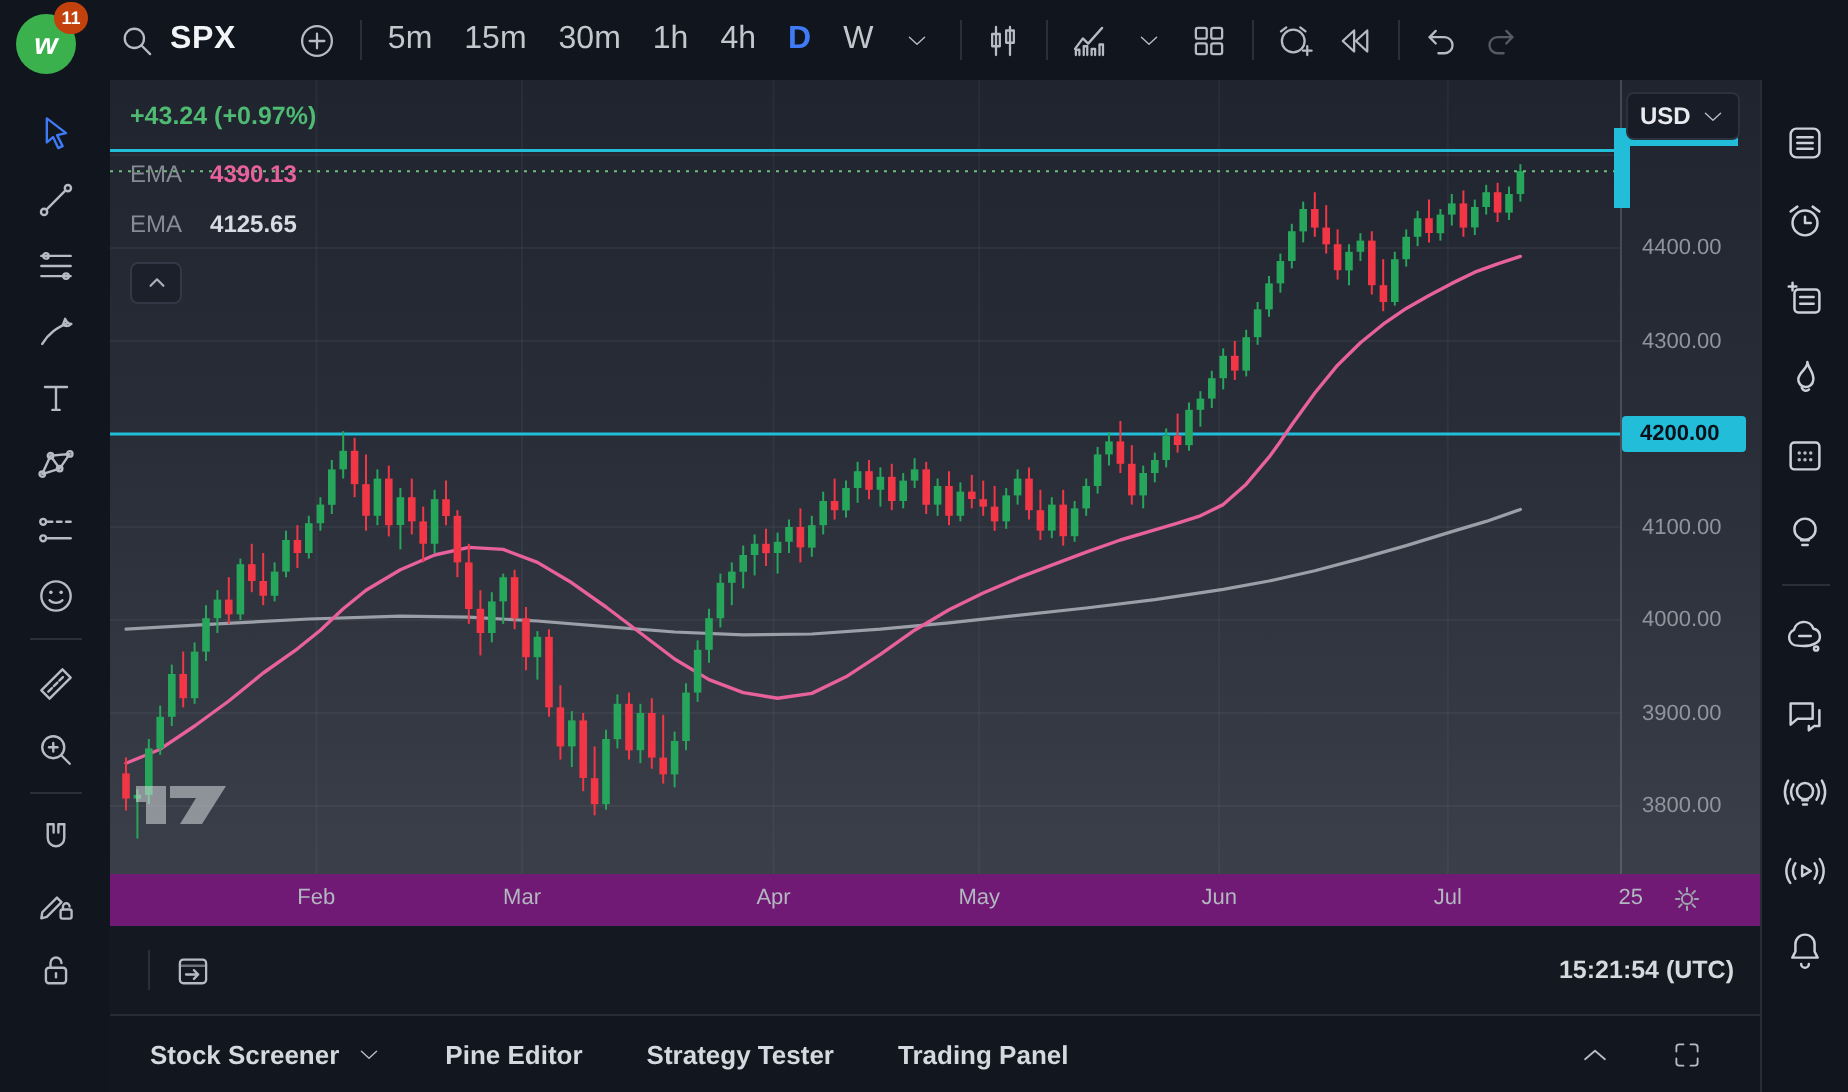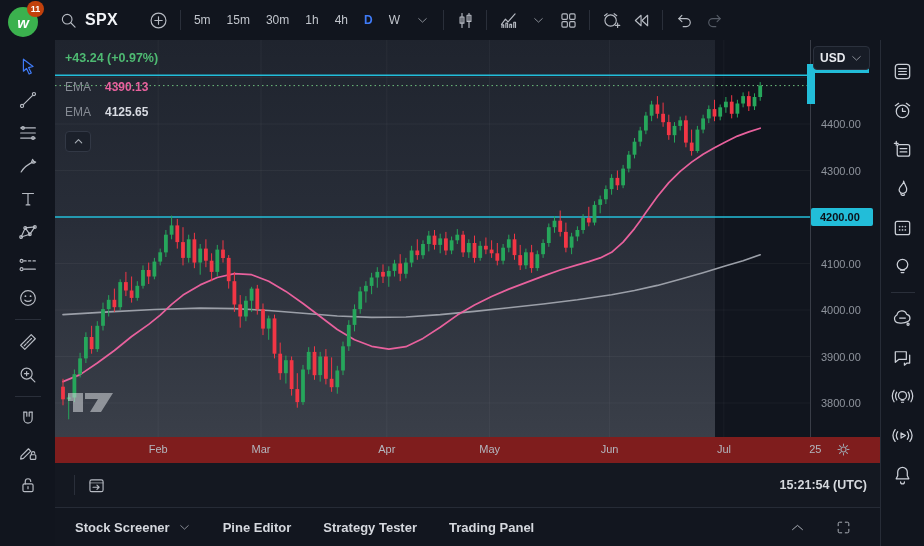--- a/index.html
+++ b/index.html
@@ -14,40 +14,40 @@
 .notif-badge{position:absolute;top:-2px;right:-2px;min-width:17px;height:16px;border-radius:9px;background:#c2410c;color:#fff;font-size:9px;font-weight:700;display:flex;align-items:center;justify-content:center;padding:0 3px}
 .symbol-group{display:flex;align-items:center;gap:6px;margin-right:26px}
 .symbol{color:#f2f4f8;font-weight:700;font-size:16px;letter-spacing:.3px}
 .icon{display:inline-flex;align-items:center;justify-content:center}
 .icon svg{width:21px;height:21px;stroke:#b7bbc3;fill:none;stroke-width:1.3;stroke-linecap:round;stroke-linejoin:round}
 .icon.small svg{width:13px;height:13px}
 .icon.dim svg{stroke:#555b66}
 .icon .fill{fill:#b7bbc3;stroke:none}
 .icon-btn{width:30px;height:30px;border-radius:4px;display:flex;align-items:center;justify-content:center;cursor:pointer;flex:0 0 auto}
 #tf-row{display:flex;align-items:center;gap:2px}
-.tf-btn{font-size:12px;color:#c2c6cd;padding:4px 7px;border-radius:4px;cursor:pointer}
+.tf-btn{font-size:16px;color:#c2c6cd;padding:4px 7px;border-radius:4px;cursor:pointer}
 .tf-btn.active{color:#3f7bf7;font-weight:700}
 .account{margin-left:auto;display:flex;align-items:center;gap:8px}
 .acct-box{display:flex;flex-direction:column;align-items:flex-end;line-height:1.1}
 .acct-name{color:#eceef2;font-size:13px;font-weight:600;white-space:nowrap}
 .save-label{color:#2e7bf6;font-size:10px;margin-right:8px}
 
 .left-toolbar{position:absolute;left:0;top:40px;bottom:0;width:55px;background:#11151e;display:flex;flex-direction:column;align-items:center;padding-top:10px;z-index:4}
 .tool{width:34px;height:33px;display:flex;align-items:center;justify-content:center;border-radius:4px;cursor:pointer}
 .tool svg{width:22px;height:22px}
 .tool.active svg{stroke:#3f7bf7}
 .hdivider{width:26px;height:1px;background:#2a2f3a;margin:5px 0}
 
 .right-sidebar{position:absolute;right:0;top:40px;bottom:0;width:44px;background:#11151e;border-left:1px solid #272c37;display:flex;flex-direction:column;align-items:center;padding-top:12px;z-index:4}
 .side-item{width:34px;height:39px;display:flex;align-items:center;justify-content:center;border-radius:4px;cursor:pointer}
 .side-item svg{width:23px;height:23px;stroke:#ccd0d8}
 .sdivider{width:24px;height:1px;background:#2a2f3a;margin:6px 0}
 
 .main{position:absolute;left:55px;top:40px;width:825px;height:506px}
-.chart-row{position:relative;width:660px;height:397px;background:linear-gradient(180deg,#1f242e 0%,#282d38 45%,#3a3f49 100%)}
+.chart-row{position:relative;width:825px;height:397px;background:linear-gradient(180deg,#1f242e 0%,#282d38 45%,#3a3f49 100%)}
 .pane{position:absolute;left:0;top:0;width:755px;height:397px}
 .pane svg{display:block}
 .axis-col{position:absolute;left:755px;top:0;width:70px;height:397px;border-left:1px solid rgba(160,166,178,.28)}
 .price-label{position:absolute;left:10px;font-size:11px;color:#8f949d;white-space:nowrap}
 .cyan-badge{position:absolute;left:0;width:62px;height:18px;background:#22bdd9;color:#0b1019;font-size:11px;font-weight:700;display:flex;align-items:center;padding-left:9px;border-radius:2px;z-index:2}
 .cyan-tag-sliver{position:absolute;left:-4px;top:24px;width:8px;height:40px;background:#22bdd9;z-index:1}
 .cyan-tag-strip{position:absolute;left:0;top:25px;width:58px;height:8px;background:#22bdd9;z-index:1}
 .last-badge{position:absolute;left:3px;top:28px;width:65px;height:34px;background:#43a04c;border-radius:2px;color:#fff;display:flex;flex-direction:column;justify-content:center;padding-left:7px;line-height:1.25;z-index:2}
 .last-badge .lp{font-size:11.5px;font-weight:700}
 .last-badge .cd{font-size:11px;font-weight:700}
@@ -56,21 +56,21 @@
 
 .legend{position:absolute;left:10px;top:12px;z-index:3;line-height:1}
 .change-text{font-size:12.5px;font-weight:600;margin-bottom:16px}
 .ind-row{display:flex;align-items:center;gap:14px;font-size:12px;margin-bottom:13px}
 .ind-label{color:#868b94}
 .ind-val{font-weight:600}
 .collapse-btn{width:26px;height:21px;background:#1b202a;border:1px solid #323845;border-radius:4px;display:flex;align-items:center;justify-content:center;cursor:pointer}
 .collapse-btn svg{width:11px;height:11px;stroke:#aab0b8}
 .watermark{position:absolute;left:13px;top:348px;opacity:.55;z-index:1}
 
-.time-strip{position:relative;width:825px;height:26px;background:#7f1d1d;z-index:2}
+.time-strip{position:relative;width:825px;height:26px;background:#701a75;z-index:2}
 .time-label{position:absolute;top:6px;transform:translateX(-50%);font-size:11px;color:#b3b7bf}
 .gear-corner{position:absolute;right:27px;top:3px}
 .gear-corner svg{width:19px;height:19px;stroke:#9ea3ac}
 
 .btoolbar{position:relative;width:825px;height:44px;background:#141821;display:flex;align-items:center;padding:0 13px}
 #range-row{display:flex;align-items:center;gap:4px}
 .range-btn{font-size:12px;font-weight:600;color:#b5b9c1;padding:5px 7px;border-radius:4px;cursor:pointer}
 .clock{margin-left:auto;font-size:12.5px;font-weight:700;color:#d6d9de}
 
 .panelbar{position:relative;width:825px;height:39px;background:#12161f;border-top:1px solid #262b36;display:flex;align-items:center;padding:0 20px}

